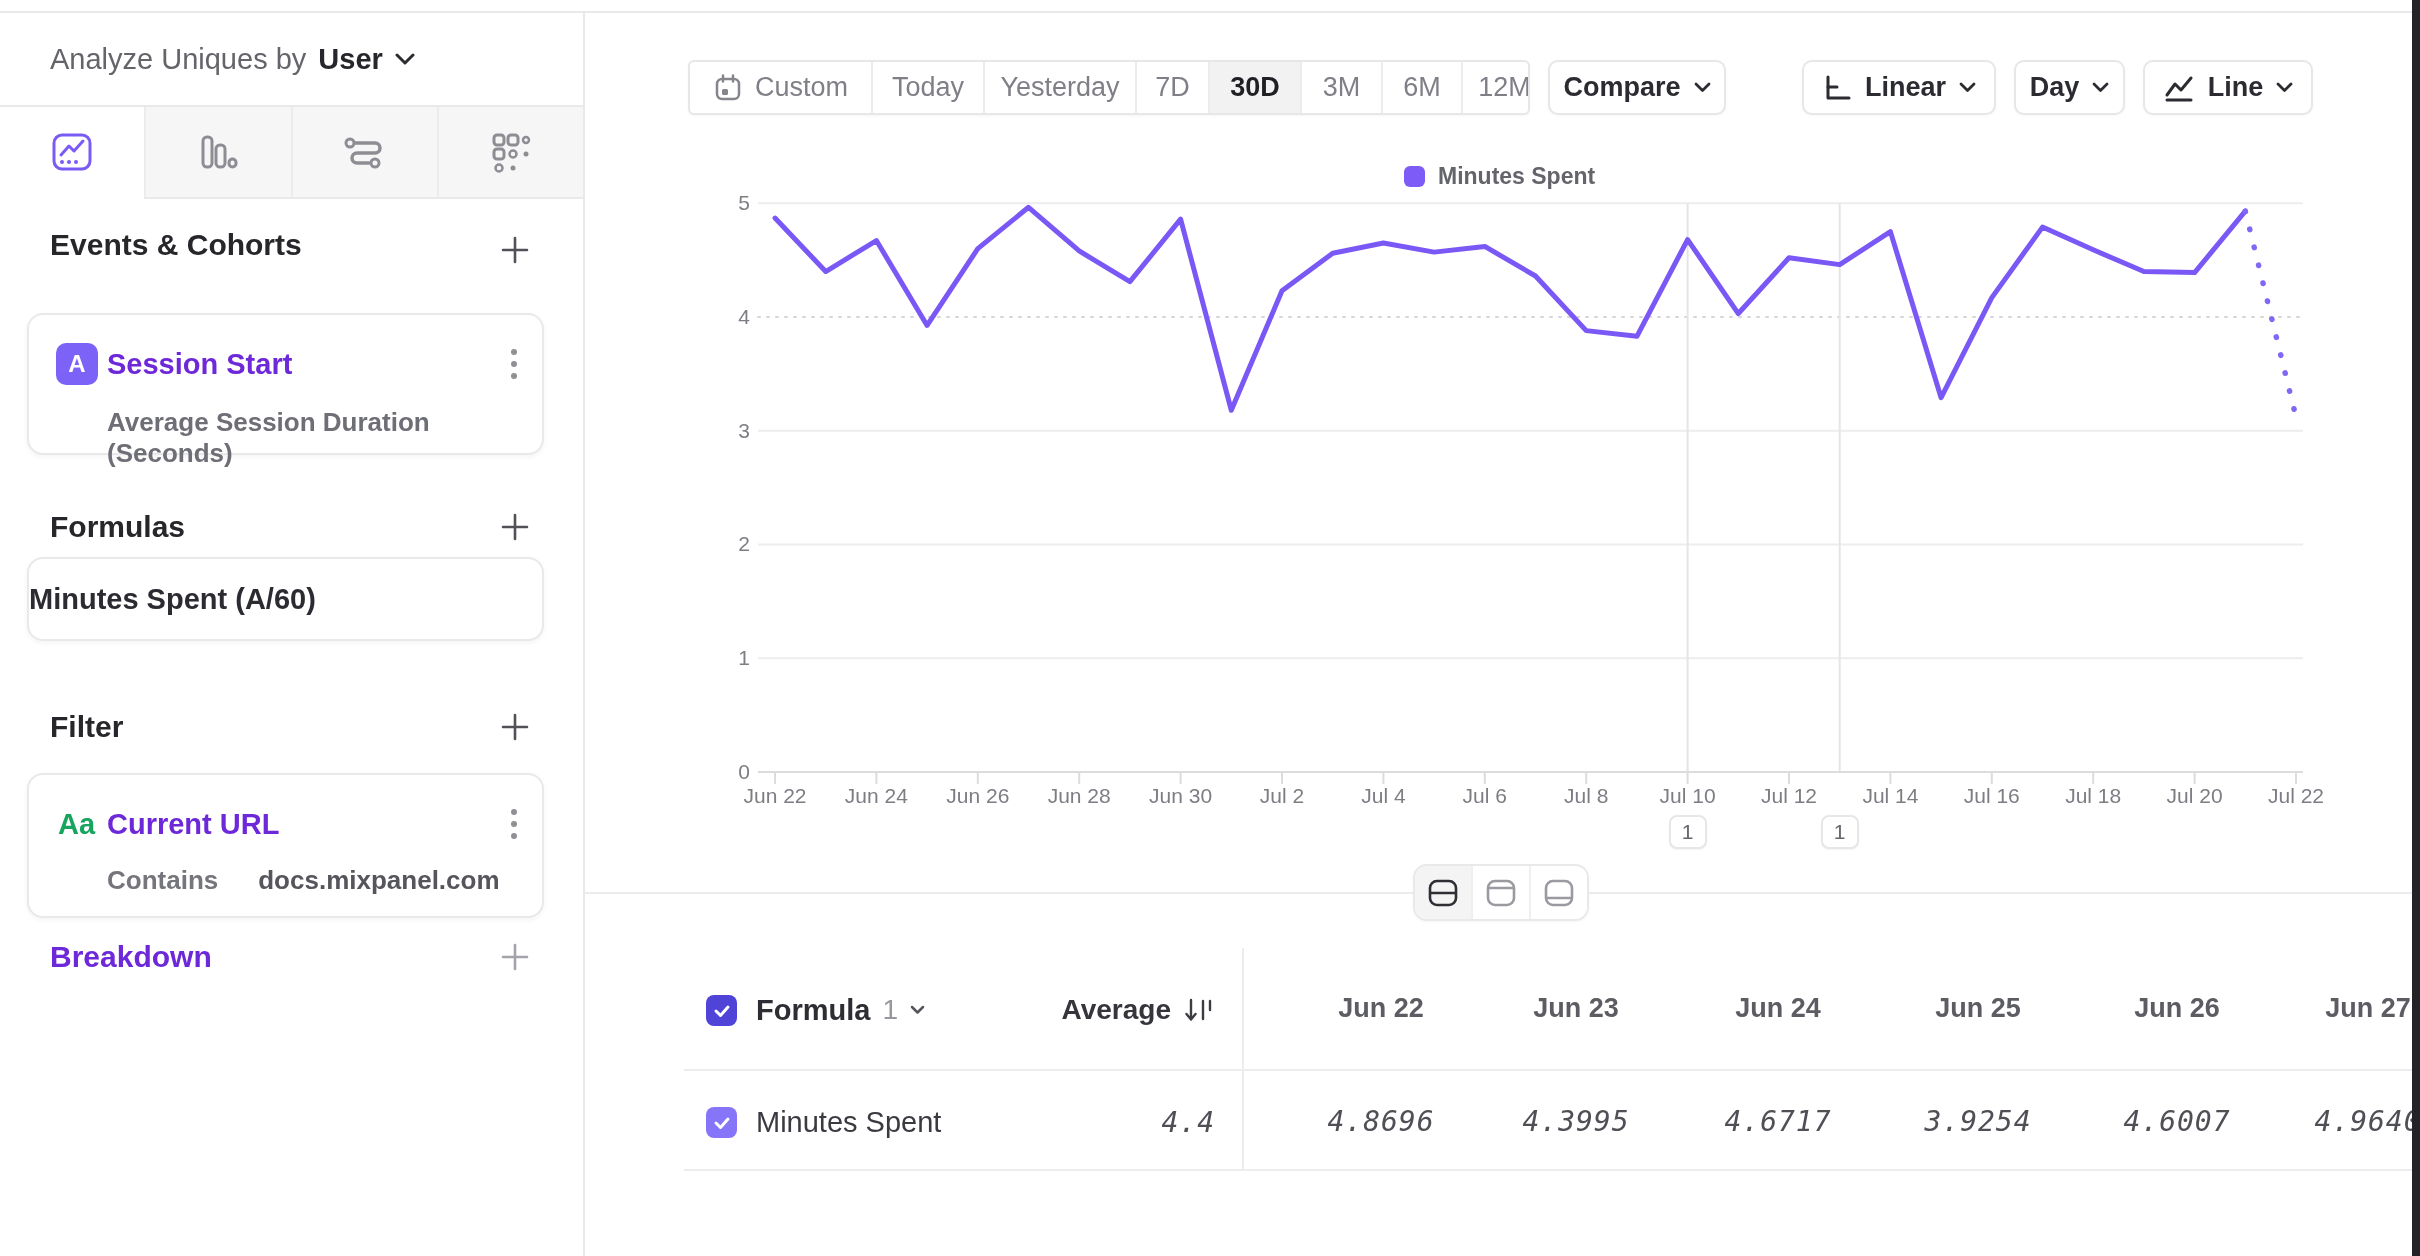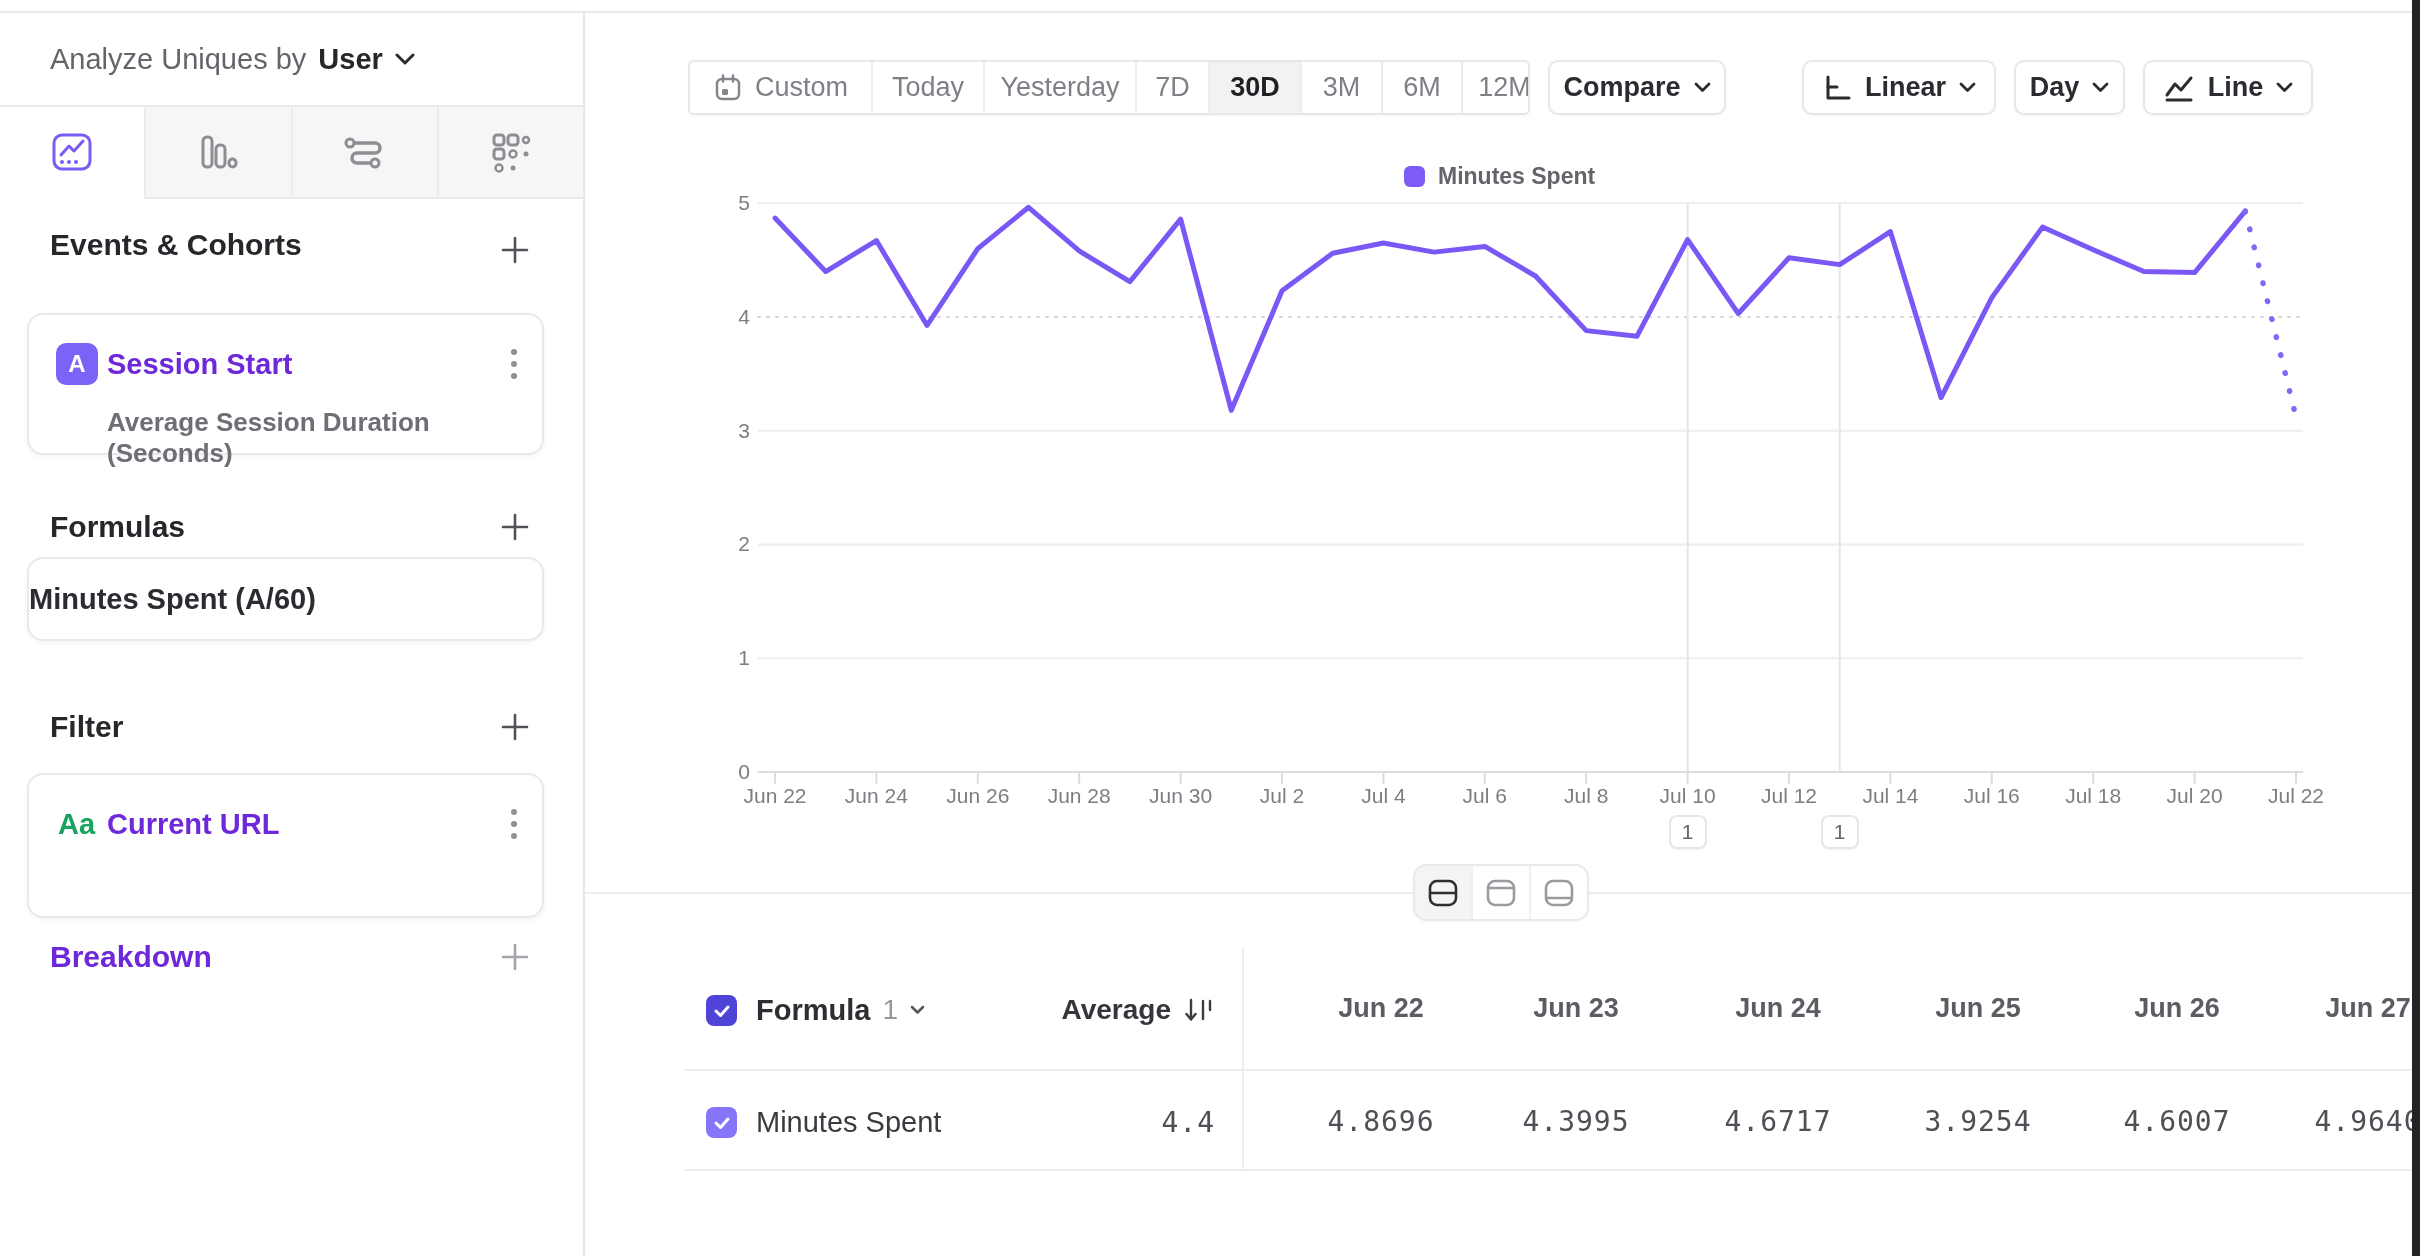--- a/index.html
+++ b/index.html
@@ -52,21 +52,21 @@
   .vt-cell.selected{background:#f4f4f5;}
 
   
   .tbl-checkbox{width:31px;height:31px;border-radius:8px;display:flex;align-items:center;justify-content:center;cursor:pointer;z-index:2;}
   .cb-dark{background:#4f43d8;} .cb-light{background:#8674f9;}
   .formula-head{left:756px;top:986px;height:48px;display:flex;align-items:center;gap:12px;z-index:2;}
   .fh-name{font-size:29px;font-weight:700;color:#2d2d33;}
   .fh-idx{font-size:28px;font-weight:500;color:#97979e;}
   .avg-head{left:960px;top:986px;width:255px;height:48px;display:flex;align-items:center;justify-content:flex-end;gap:12px;z-index:2;font-size:28px;font-weight:600;color:#35353b;cursor:pointer;}
   .row-label{left:756px;top:1098px;height:48px;display:flex;align-items:center;font-size:29px;font-weight:500;color:#3a3a40;z-index:2;}
-  .mono{font-family:"DejaVu Sans Mono","Liberation Mono",monospace;letter-spacing:1px;}
+  .mono{font-family:"DejaVu Sans Mono","Liberation Mono",monospace;letter-spacing:1px;font-style:italic;}
   .avg-val{left:960px;top:1098px;width:255px;height:48px;display:flex;align-items:center;justify-content:flex-end;font-size:28px;color:#4f4f56;z-index:2;}
   .hline{height:2px;background:#ededef;z-index:1;}
   .col-divider{left:1242px;top:948px;width:2px;height:222px;background:#ededef;z-index:1;}
   .th-date{width:220px;margin-left:-110px;top:993px;text-align:center;font-size:27px;font-weight:600;color:#5c5c63;z-index:2;}
   .td-num{width:220px;margin-left:-110px;top:1105px;text-align:center;font-size:28px;color:#4f4f56;z-index:2;}
 </style>
 </head>
 <body>
 
 <div class="abs page-top-line"></div>
@@ -160,20 +160,24 @@
     <span>Filter</span>
   </div>
   <div class="abs plus-btn" style="top:694px;">
     <svg width="34" height="34" viewBox="0 0 34 34">
         <path d="M17 5v24M5 17h24" stroke="#515157" stroke-width="2.6" stroke-linecap="round"></path>
       </svg>
   </div>
   <div class="abs card" style="top:760px;height:145px;">
     <div class="abs badge-aa">Aa</div>
     <div class="abs card-title">Current URL</div>
+    <div class="abs filter-op-row">
+      <span class="op">Contains</span>
+      <span class="opval">docs.mixpanel.com</span>
+    </div>
     <div class="abs kebab">
       <svg width="8" height="36" viewBox="0 0 8 36">
           <circle cx="4" cy="5" r="3" fill="#8f8f96"></circle>
           <circle cx="4" cy="17" r="3" fill="#8f8f96"></circle>
           <circle cx="4" cy="29" r="3" fill="#8f8f96"></circle>
         </svg>
     </div>
   </div>
 
   <div class="abs section-header muted" style="top:922px;">

